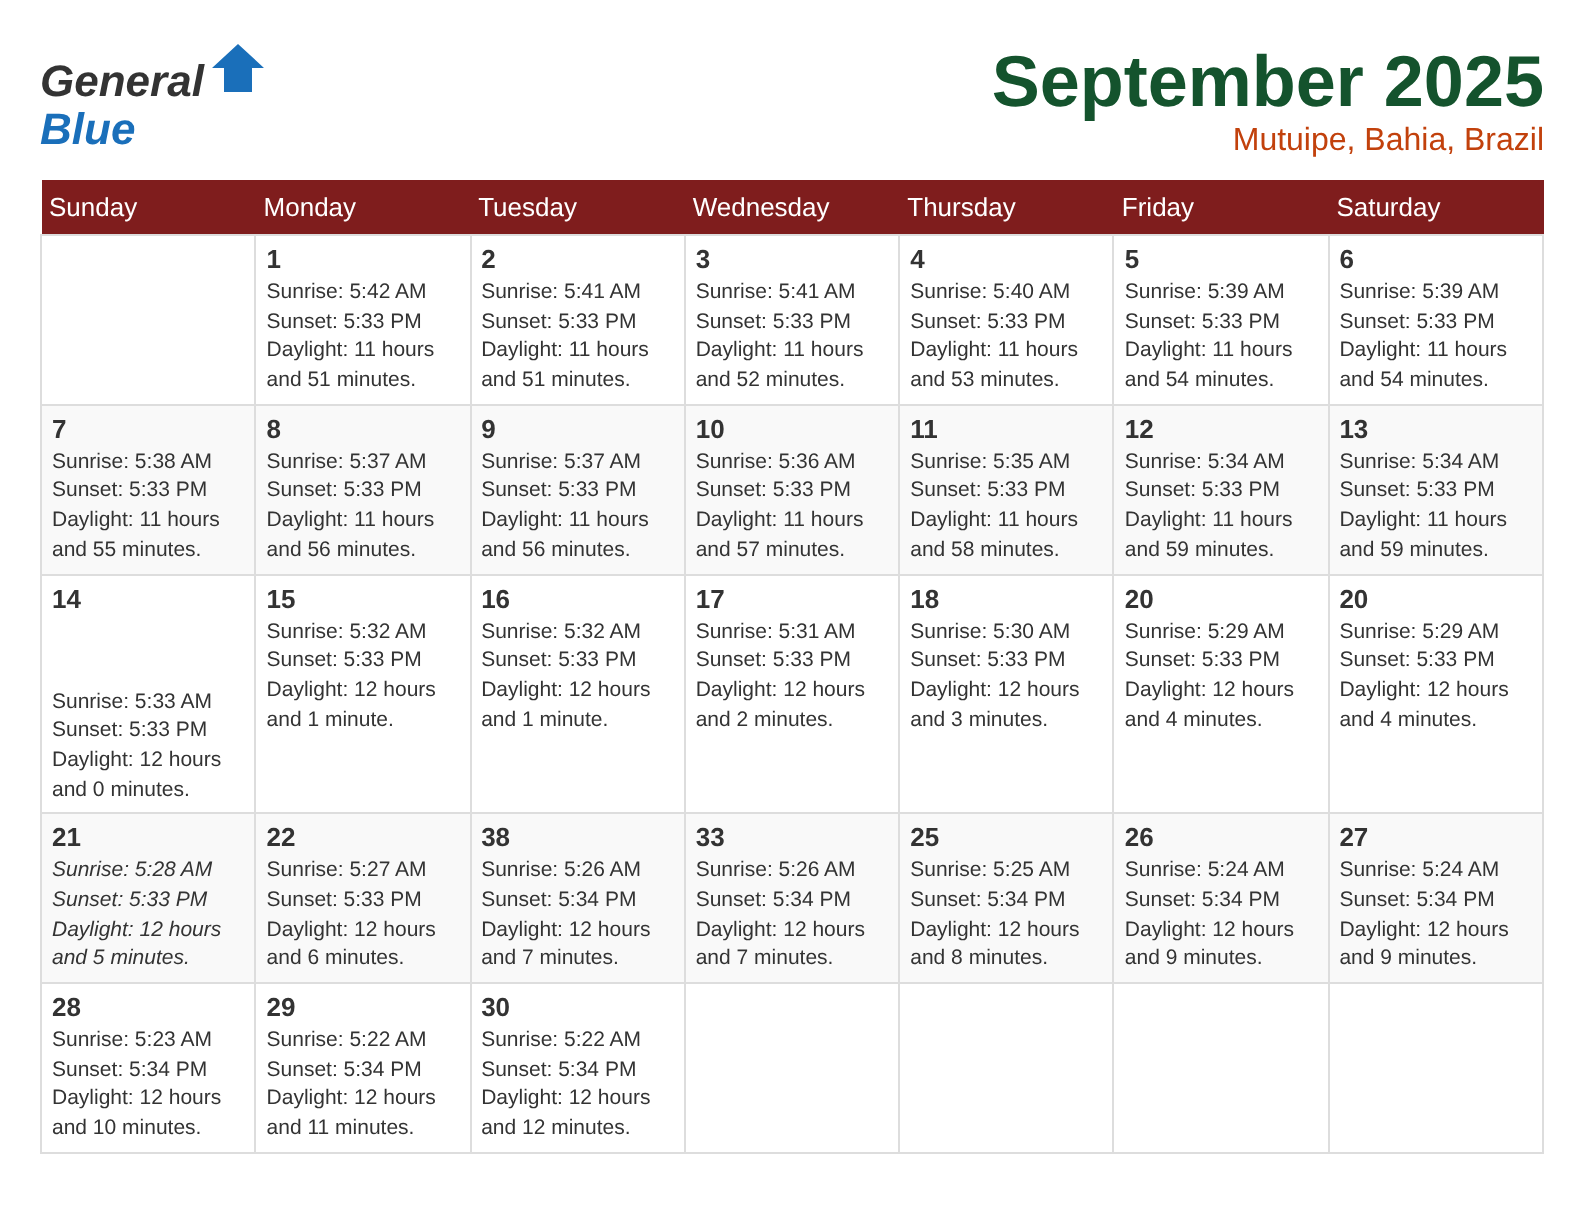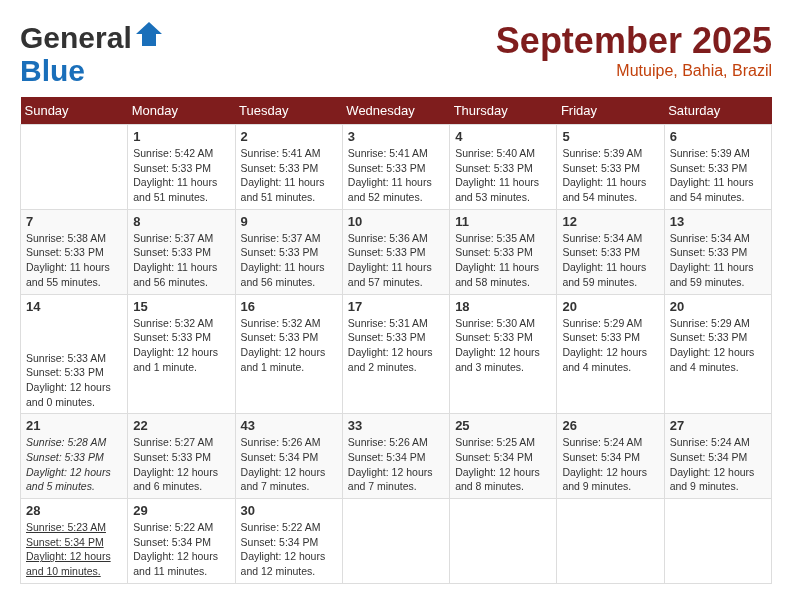--- a/index.html
+++ b/index.html
@@ -14,38 +14,39 @@
       display: flex;
       justify-content: space-between;
       align-items: flex-start;
       margin-bottom: 10px;
     }
     .logo {
       display: flex;
       align-items: center;
     }
     .logo-text {
-      font-size: 30px;
+      font-size: 22px;
       font-weight: bold;
       line-height: 1.1;
+      font-style: italic;
     }
     .logo-general { color: #333; }
     .logo-blue { color: #1a6fba; }
     .logo-icon {
       width: 30px;
       height: 28px;
       margin-left: 2px;
     }
     .title-block {
       text-align: right;
     }
     .month-title {
       font-size: 36px;
       font-weight: bold;
-      color: #7f1d1d;
+      color: #14532d;
       margin-left: 16px;
     }
     .location {
       font-size: 16px;
       color: #c2410c;
     }
     table {
       width: 100%;
       border-collapse: collapse;
       font-size: 11px;
@@ -275,21 +276,21 @@
 and 5 minutes.</div>
         </td>
         <td>
           <span class="day-number">22</span>
           <div class="day-info" style="white-space: pre-line;">Sunrise: 5:27 AM
 Sunset: 5:33 PM
 Daylight: 12 hours
 and 6 minutes.</div>
         </td>
         <td>
-          <span class="day-number">43</span>
+          <span class="day-number">38</span>
           <div class="day-info" style="white-space: pre-line;">Sunrise: 5:26 AM
 Sunset: 5:34 PM
 Daylight: 12 hours
 and 7 minutes.</div>
         </td>
         <td>
           <span class="day-number">33</span>
           <div class="day-info" style="white-space: pre-line;">Sunrise: 5:26 AM
 Sunset: 5:34 PM
 Daylight: 12 hours
@@ -313,21 +314,21 @@
           <span class="day-number">27</span>
           <div class="day-info" style="white-space: pre-line;">Sunrise: 5:24 AM
 Sunset: 5:34 PM
 Daylight: 12 hours
 and 9 minutes.</div>
         </td>
       </tr>
       <tr>
         <td>
           <span class="day-number">28</span>
-          <div class="day-info" style="white-space: pre-line; text-decoration: underline;">Sunrise: 5:23 AM
+          <div class="day-info" style="white-space: pre-line;">Sunrise: 5:23 AM
 Sunset: 5:34 PM
 Daylight: 12 hours
 and 10 minutes.</div>
         </td>
         <td>
           <span class="day-number">29</span>
           <div class="day-info" style="white-space: pre-line;">Sunrise: 5:22 AM
 Sunset: 5:34 PM
 Daylight: 12 hours
 and 11 minutes.</div>

